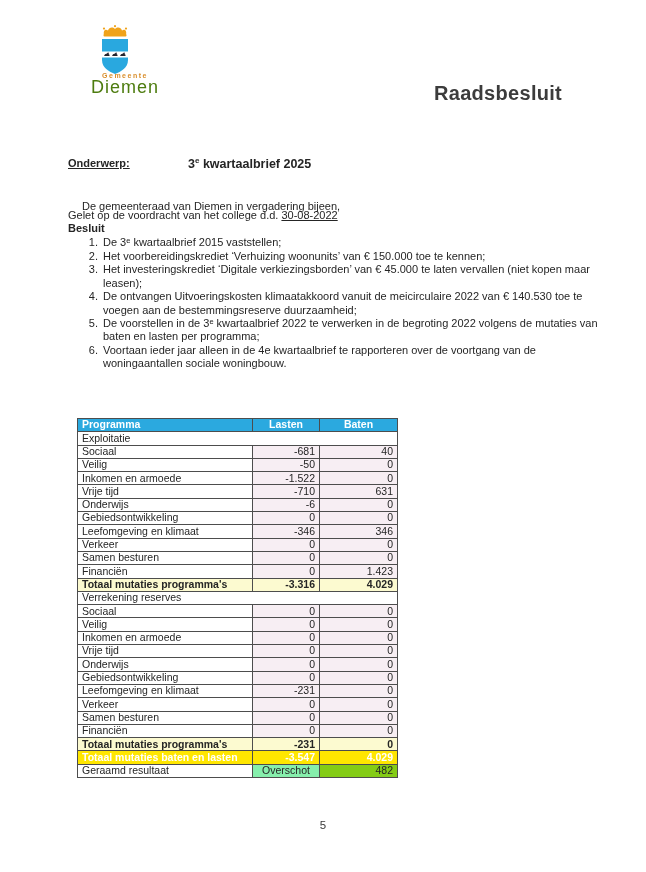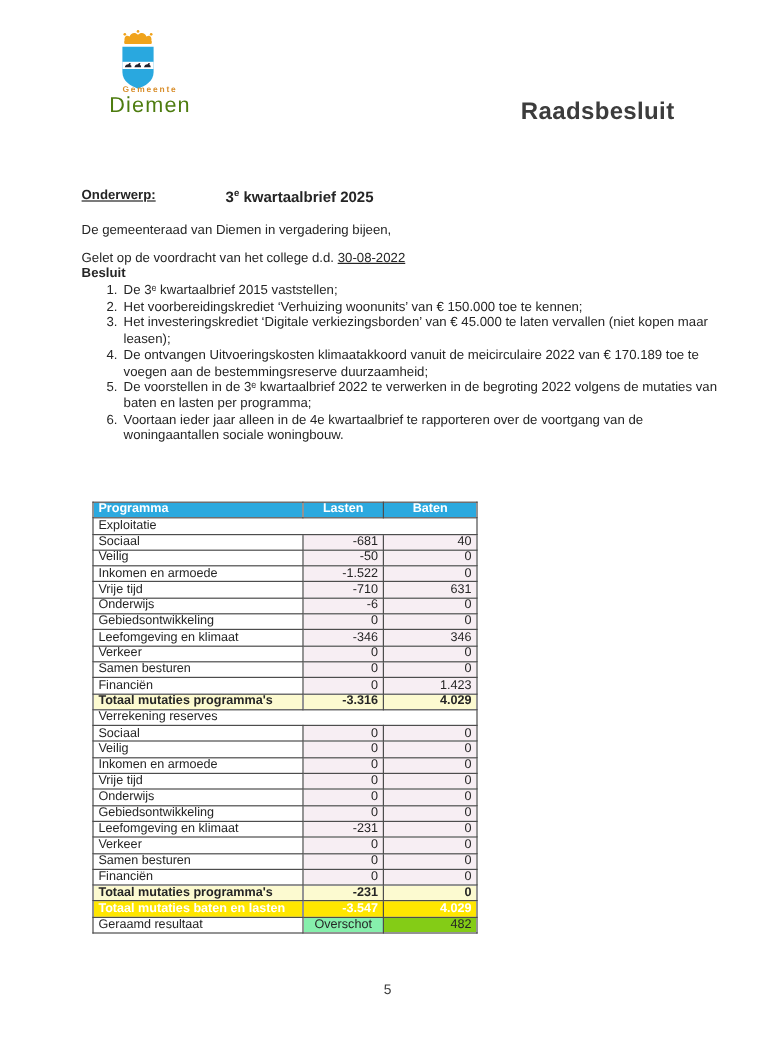--- a/index.html
+++ b/index.html
@@ -30,21 +30,21 @@
     position:absolute; left:434px; top:82px; margin:0;
     font-size:20px; font-weight:bold; color:#3c3c3c; letter-spacing:0.3px;text-align:center;
   }
 
   
   .subject-row { position:absolute; left:68px; top:157px; font-size:11px; }
   .subject-label { font-weight:bold; text-decoration:underline; }
   .subject-value { position:absolute; left:120px; top:-1px; width:300px; font-weight:bold; font-size:12.5px; white-space:nowrap; }
   .subject-value sup { font-size:8px; }
 
-  .intro-line1 { position:absolute; left:68px; top:186px; margin:0; font-size:11px; }
+  .intro-line1 { position:absolute; left:68px; top:186px; margin:14px; font-size:11px; }
   .intro-line2 { position:absolute; left:68px; top:209px; margin:0; font-size:11px; }
   .intro-line2 .date { text-decoration:underline; }
   .besluit-heading { position:absolute; left:68px; top:222px; margin:0; font-size:11px; font-weight:bold; }
 
   .decision-list {
     position:absolute; left:68px; top:236px; width:512px;
     margin:0; padding:0 0 0 33px;
     font-size:11px; line-height:13.2px;
   }
   .decision-list li { margin:0 0 0.5px 0; padding-left:2px; }
@@ -119,21 +119,21 @@
   </div>
 
   <p class="intro-line1">De gemeenteraad van Diemen in vergadering bijeen,</p>
   <p class="intro-line2"><span>Gelet op de voordracht van het college d.d. </span><span class="date">30-08-2022</span></p>
   <p class="besluit-heading">Besluit</p>
 
   <ol class="decision-list">
     <li>De 3ᵉ kwartaalbrief 2015 vaststellen;</li>
     <li>Het voorbereidingskrediet ‘Verhuizing woonunits’ van € 150.000 toe te kennen;</li>
     <li>Het investeringskrediet ‘Digitale verkiezingsborden’ van € 45.000 te laten vervallen (niet kopen maar leasen);</li>
-    <li>De ontvangen Uitvoeringskosten klimaatakkoord vanuit de meicirculaire 2022 van € 170.189 toe te voegen aan de bestemmingsreserve duurzaamheid;</li>
+    <li>De ontvangen Uitvoeringskosten klimaatakkoord vanuit de meicirculaire 2022 van € 140.530 toe te voegen aan de bestemmingsreserve duurzaamheid;</li>
     <li>De voorstellen in de 3ᵉ kwartaalbrief 2022 te verwerken in de begroting 2022 volgens de mutaties van baten en lasten per programma;</li>
     <li>Voortaan ieder jaar alleen in de 4e kwartaalbrief te rapporteren over de voortgang van de woningaantallen sociale woningbouw.</li>
   </ol>
 
   <table class="budget-table">
     <colgroup>
       <col style="width:175px">
       <col style="width:67px">
       <col style="width:78px">
     </colgroup>

